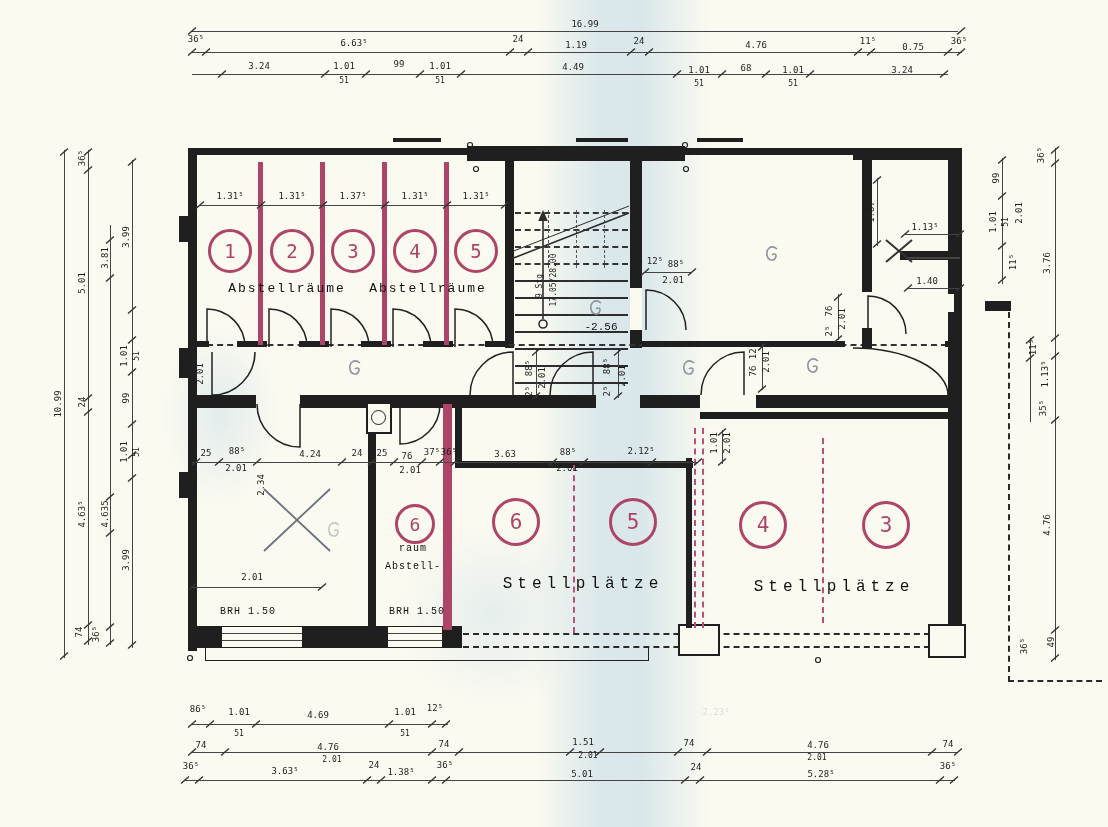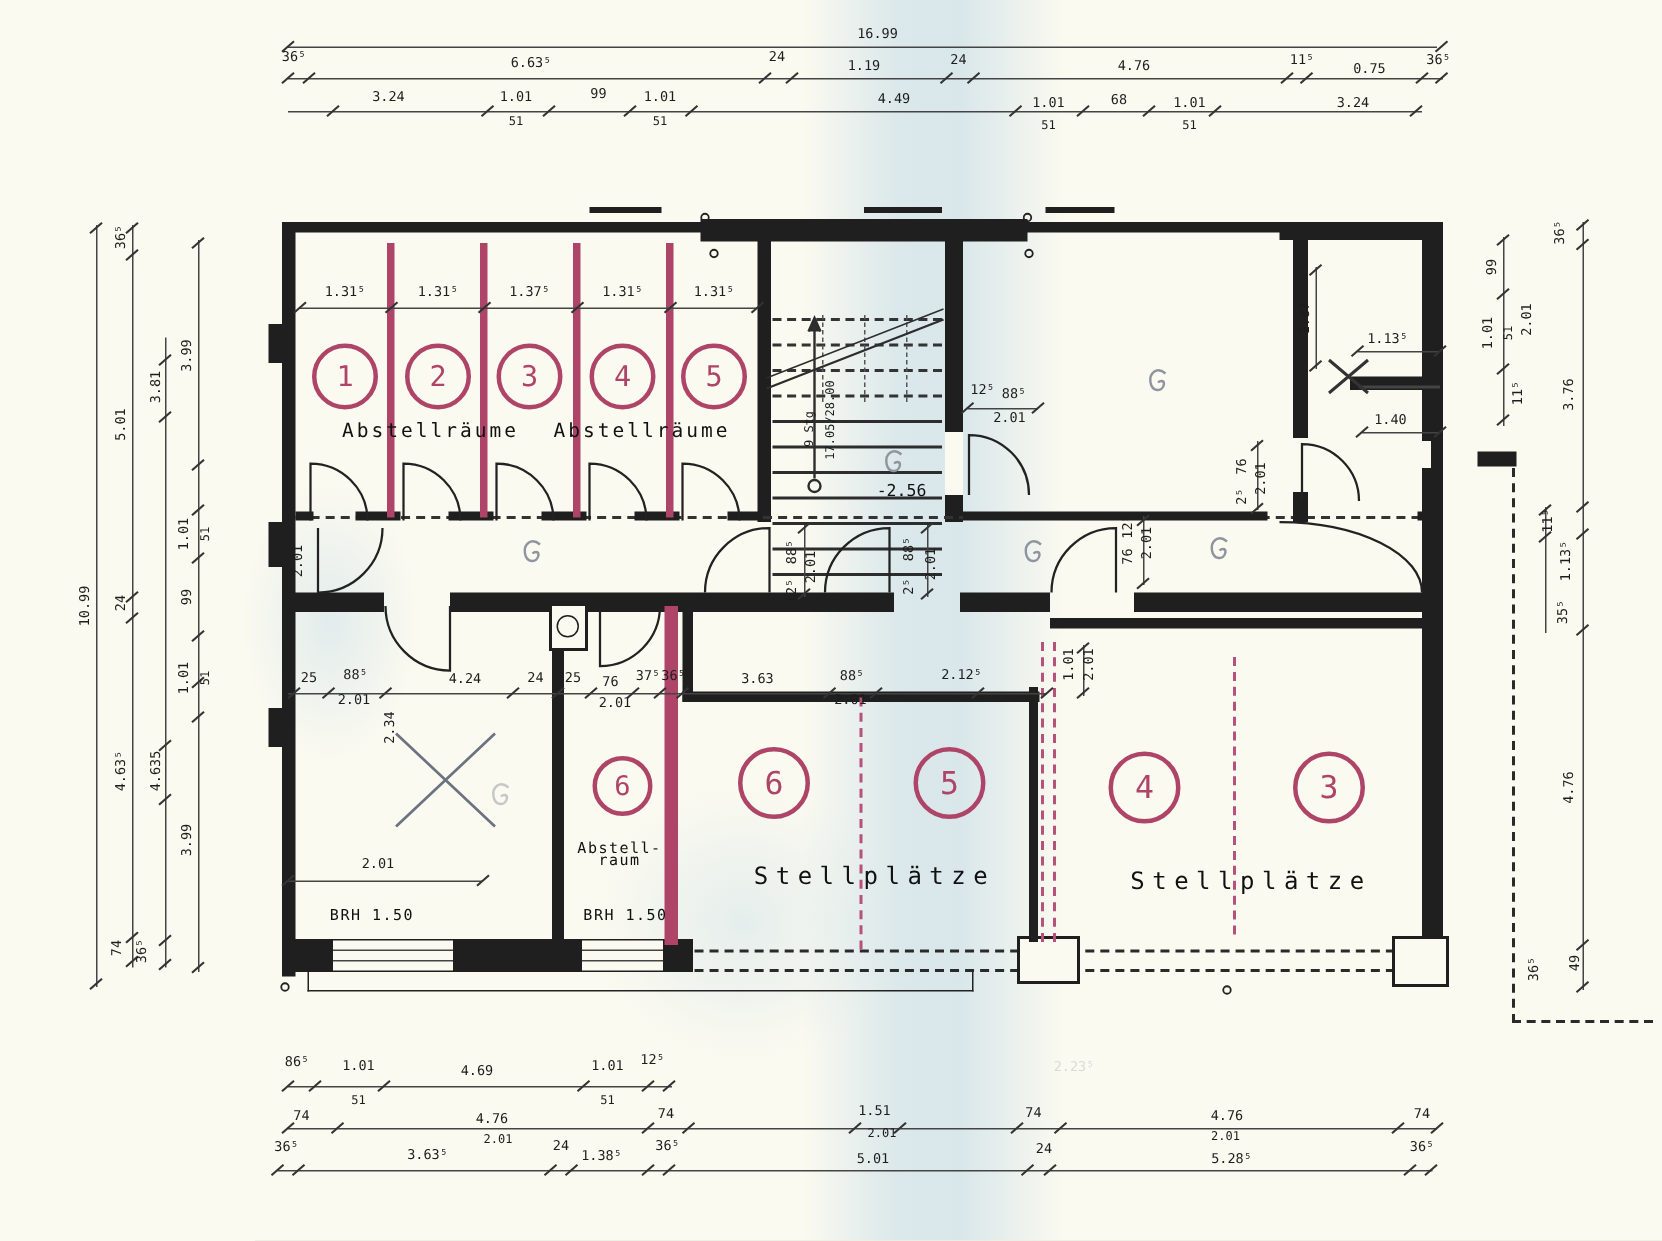--- a/index.html
+++ b/index.html
@@ -15,21 +15,21 @@
   .td{position:absolute;border-top:2px dashed #333;height:0;}
   .tdv{position:absolute;border-left:1.5px dashed #555;width:0;}
   .dl{position:absolute;background:#444;height:1px;}
   .dlv{position:absolute;background:#444;width:1px;}
   .tread{position:absolute;height:2px;background:#2d2d2d;}
   .pier{position:absolute;background:#fbfaf0;border:2.5px solid #1f1f1f;}
   .d{position:absolute;transform:translate(-50%,-50%);font:9px/1 "DejaVu Sans Mono",monospace;
      color:#1d1d1d;white-space:nowrap;font-style:normal;}
   .dv{position:absolute;transform:translate(-50%,-50%) rotate(-90deg);font:9px/1 "DejaVu Sans Mono",monospace;
      color:#1d1d1d;white-space:nowrap;font-style:normal;}
-  .lbl{position:absolute;transform:translate(-50%,-50%);color:#111;white-space:nowrap;}
+  .lbl{position:absolute;transform:translate(-50%,-50%);color:#111;white-space:nowrap;font-family:Liberation Mono, monospace;}
   .circ{position:absolute;transform:translate(-50%,-50%);border-radius:50%;
         display:flex;align-items:center;justify-content:center;
         color:#ae4568;border:3px solid #ae4568;background:transparent;
         font-family:"DejaVu Sans Mono",monospace;}
   .pencil{position:absolute;transform:translate(-50%,-50%);color:#8e959e;white-space:nowrap;}
   svg.overlay{position:absolute;left:0;top:0;pointer-events:none;}
 </style>
 </head>
 <body>
 
@@ -361,21 +361,21 @@
     </div>
   <div class="circ" style="left:886px;top:525px;width:42px;height:42px;font-size:21px;border-width:3.5px">
       <span>3</span>
     </div>
 
   <span class="lbl" style="left:287px;top:288px;font-size:13px;letter-spacing:2px">Abstellräume</span>
   <span class="lbl" style="left:428px;top:288px;font-size:13px;letter-spacing:2px">Abstellräume</span>
   <span class="lbl" style="left:583px;top:584px;font-size:16px;letter-spacing:5px">Stellplätze</span>
   <span class="lbl" style="left:834px;top:587px;font-size:16px;letter-spacing:5px">Stellplätze</span>
   <span class="lbl" style="left:413px;top:566px;font-size:10px;letter-spacing:1px">Abstell-</span>
-  <span class="lbl" style="left:413px;top:574px;font-size:10px;letter-spacing:1px">raum</span>
+  <span class="lbl" style="left:413px;top:548px;font-size:10px;letter-spacing:1px">raum</span>
   <span class="lbl" style="left:248px;top:611px;font-size:10px;letter-spacing:1px">BRH 1.50</span>
   <span class="lbl" style="left:417px;top:611px;font-size:10px;letter-spacing:1px">BRH 1.50</span>
   <span class="dv" style="left:540px;top:286px;font-size:8px">9 Stg</span>
   <span class="dv" style="left:554px;top:280px;font-size:8px">17.05/28.00</span>
   <span class="lbl" style="left:601px;top:327px;font-size:11px">-2.56</span>
   <span class="pencil" style="left:716px;top:712px;font-size:9px;opacity:.3">2.23⁵</span>
 
   <i class="d" style="left:585px;top:24px">16.99</i>
   <i class="d" style="left:196px;top:39px">36⁵</i>
   <i class="d" style="left:354px;top:43px">6.63⁵</i>
@@ -385,21 +385,21 @@
   <i class="d" style="left:756px;top:45px">4.76</i>
   <i class="d" style="left:868px;top:41px">11⁵</i>
   <i class="d" style="left:913px;top:47px">0.75</i>
   <i class="d" style="left:959px;top:41px">36⁵</i>
   <i class="d" style="left:259px;top:66px">3.24</i>
   <i class="d" style="left:344px;top:66px">1.01</i>
   <i class="d" style="left:344px;top:81px;font-size:8px">51</i>
   <i class="d" style="left:399px;top:64px">99</i>
   <i class="d" style="left:440px;top:66px">1.01</i>
   <i class="d" style="left:440px;top:81px;font-size:8px">51</i>
-  <i class="d" style="left:596px;top:67px">4.49</i>
+  <i class="d" style="left:573px;top:67px">4.49</i>
   <i class="d" style="left:699px;top:70px">1.01</i>
   <i class="d" style="left:699px;top:84px;font-size:8px">51</i>
   <i class="d" style="left:746px;top:68px">68</i>
   <i class="d" style="left:793px;top:70px">1.01</i>
   <i class="d" style="left:793px;top:84px;font-size:8px">51</i>
   <i class="d" style="left:902px;top:70px">3.24</i>
 
   <i class="d" style="left:230px;top:196px">1.31⁵</i>
   <i class="d" style="left:292px;top:196px">1.31⁵</i>
   <i class="d" style="left:353px;top:196px">1.37⁵</i>

